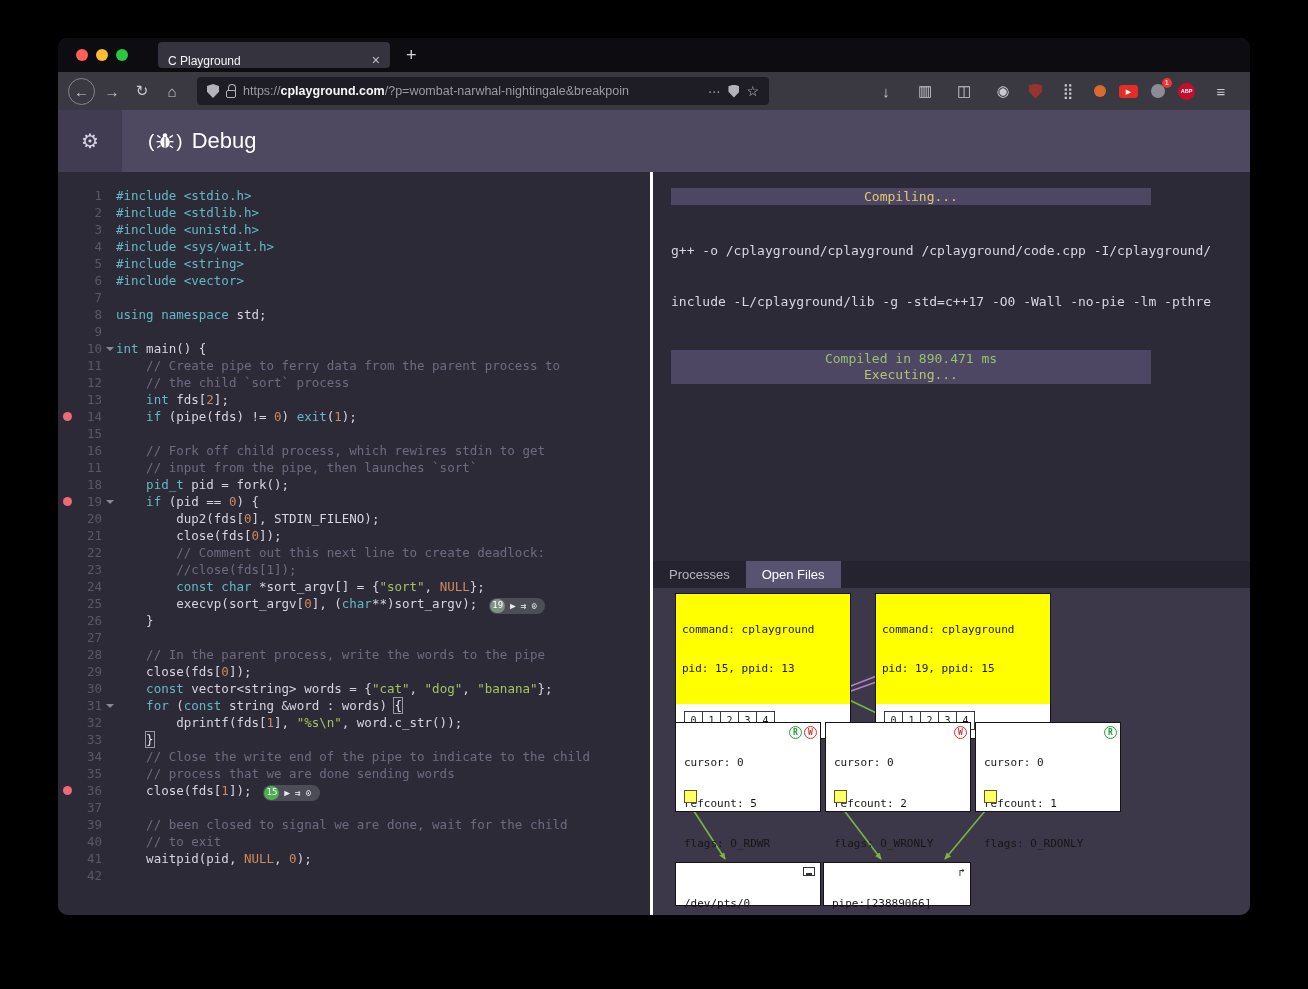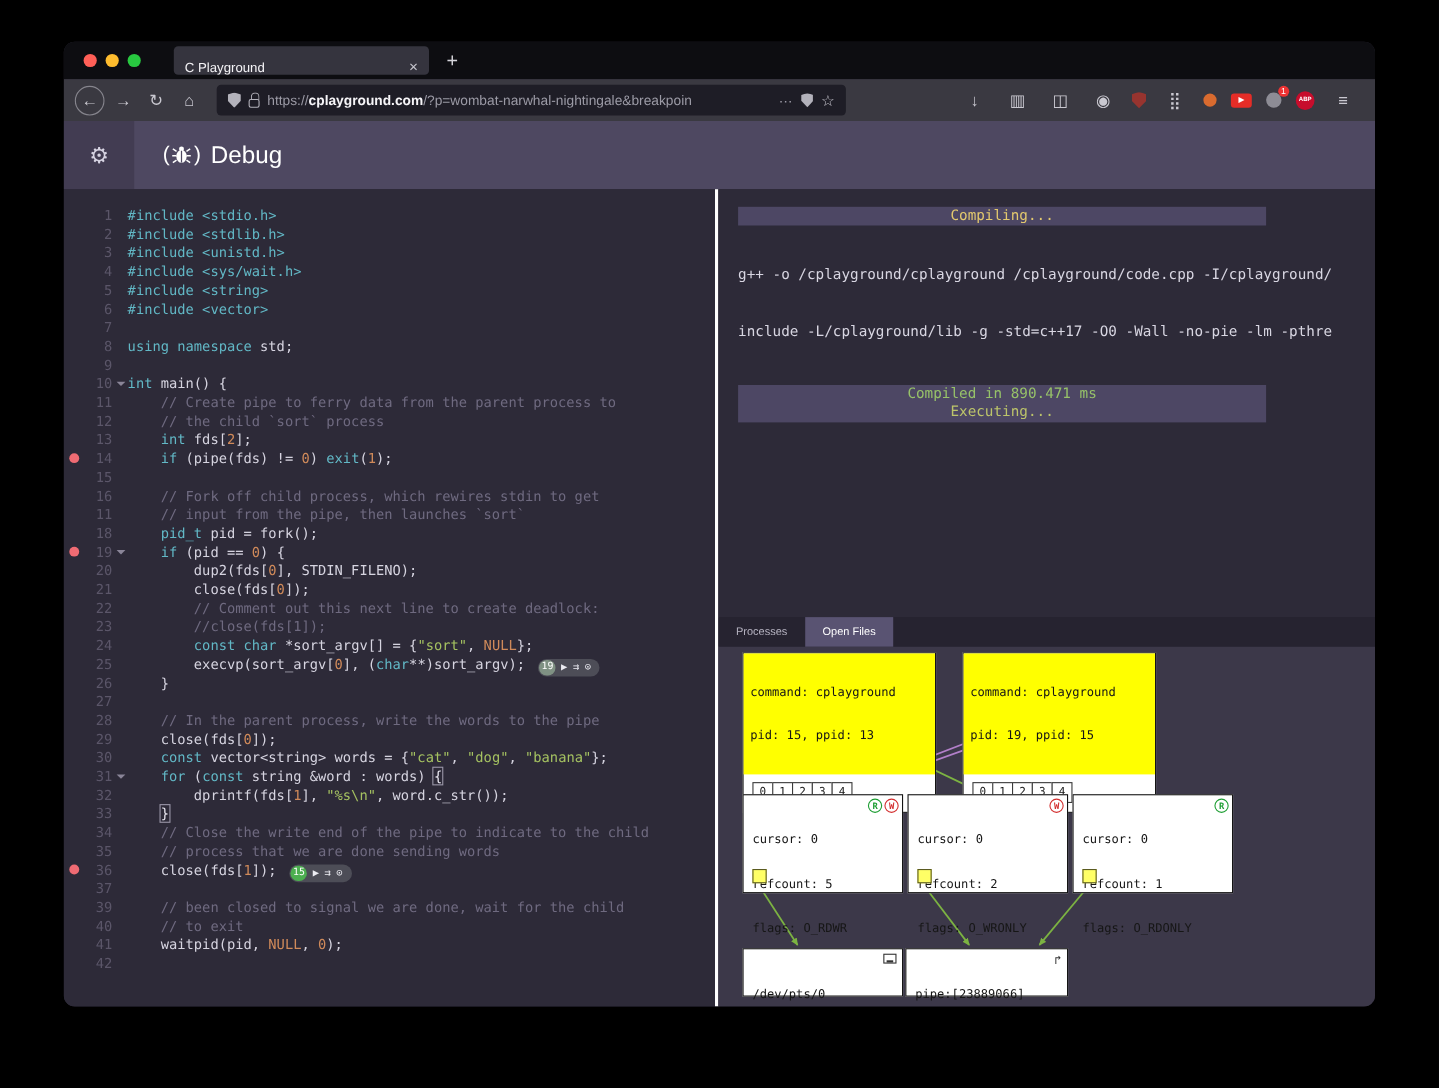--- a/index.html
+++ b/index.html
@@ -84,21 +84,21 @@
   .right{flex:1;display:flex;flex-direction:column;min-width:0;border-left:3px solid #ffffff;}
   .terminal{height:389px;flex:none;padding:16px 0 0 18px;font-family:"DejaVu Sans Mono",monospace;
             font-size:13px;color:#d8d6e2;background:#2d2a38;}
   .strip{width:480px;background:#4d4764;text-align:center;line-height:17px;}
   .strip.one{color:var(--compiling);}
   .cmd{width:557px;margin:3px 0 6px;line-height:17px;white-space:pre;}
   .strip.two{padding:1px 0;line-height:16px;}
   .compiled{color:var(--compiled);}
   .executing{color:var(--executing);}
 
-  .panel-tabs{height:27px;flex:none;background:#262330;display:flex;align-items:stretch;font-size:10px;color:#b7b4c2;}
+  .panel-tabs{height:27px;flex:none;background:#262330;display:flex;align-items:stretch;font-size:13px;color:#b7b4c2;}
   .ptab{display:flex;align-items:center;padding:0 16px;}
   .ptab.active{background:#595372;color:#fff;}
 
   
   .diagram{flex:1;position:relative;background:#3c3849;font-family:"DejaVu Sans Mono",monospace;color:#161616;min-height:0;}
   .arrows{position:absolute;left:0;top:0;pointer-events:none;}
   .pbox{position:absolute;width:176px;background:#fff;border:1px solid #141414;font-size:11px;}
   .phead{background:var(--process-header);padding:3px 6px;line-height:13px;white-space:pre;}
   .pbody{padding:7px 8px 8px;display:flex;}
   .fd{width:19px;height:19px;border:1px solid #3a3a3a;margin-right:-1px;display:flex;align-items:center;

